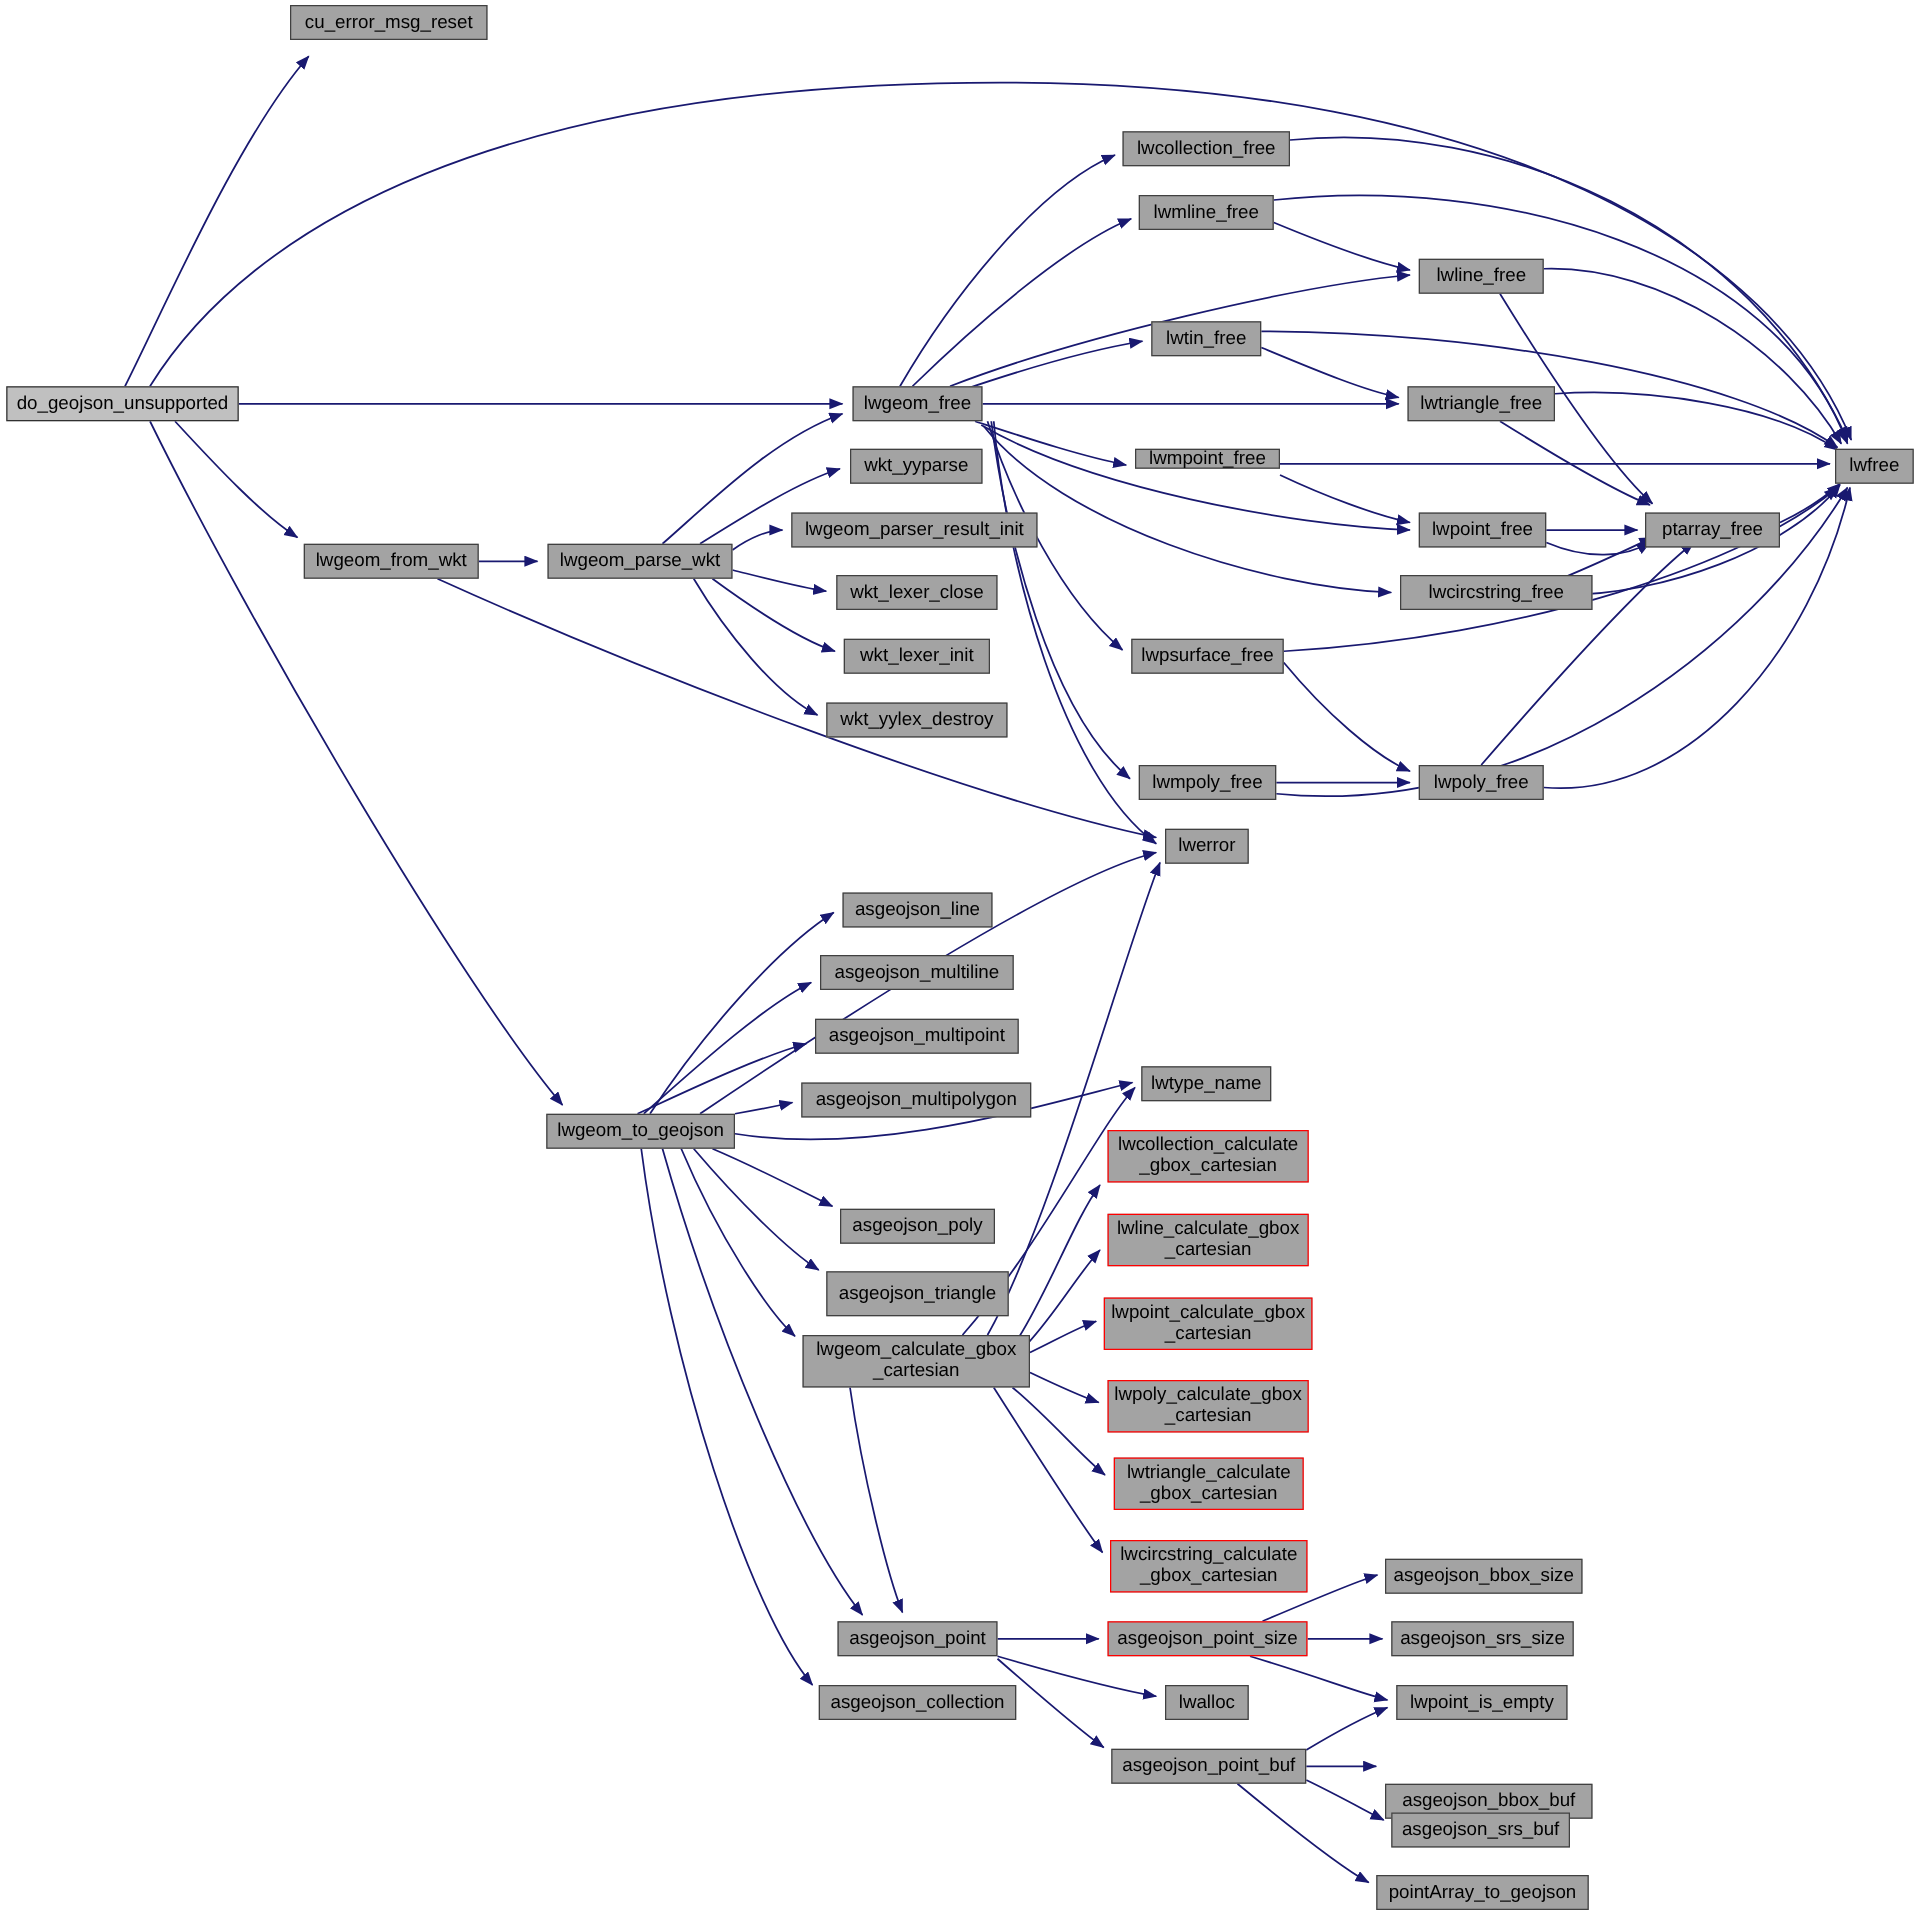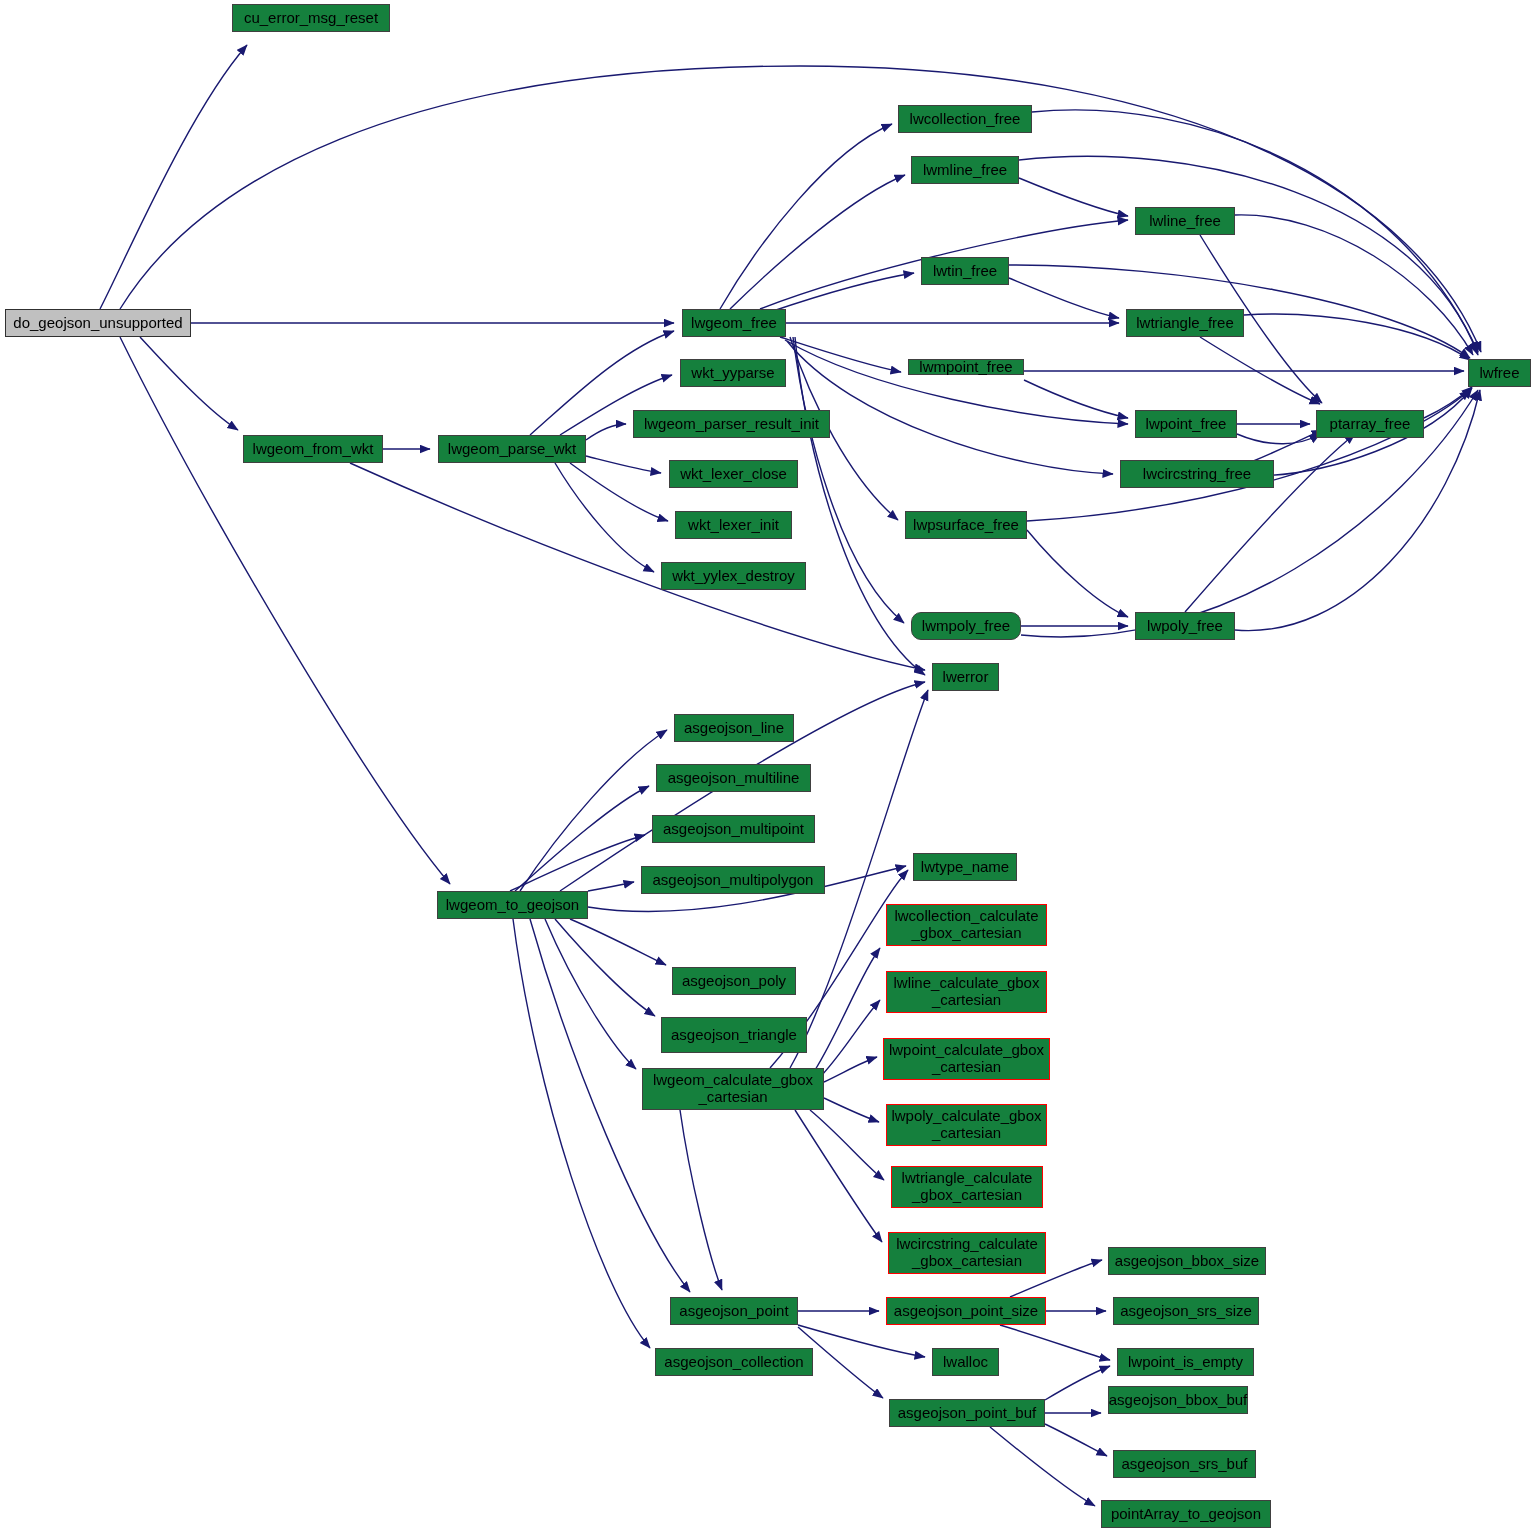--- a/index.html
+++ b/index.html
@@ -20,21 +20,21 @@
     left: 0;
     top: 0;
     width: 1536px;
     height: 1533px;
     pointer-events: none;
   }
   .node {
     position: absolute;
     box-sizing: border-box;
     border: 1px solid #404040;
-    background: #15803d;
+    background: #a3a3a3;
     color: #000000;
     font-size: 15px;
     line-height: 1.12;
     display: flex;
     align-items: center;
     justify-content: center;
     text-align: center;
     white-space: pre-line;
     padding: 0 4px;
     z-index: 2;
@@ -147,21 +147,21 @@
       <div class="node" style="left: 680px; top: 359px; width: 106px; height: 28px;">wkt_yyparse</div>
       <div class="node" style="left: 633px; top: 410px; width: 197px; height: 28px;">lwgeom_parser_result_init</div>
       <div class="node" style="left: 669px; top: 460px; width: 129px; height: 28px;">wkt_lexer_close</div>
       <div class="node" style="left: 675px; top: 511px; width: 117px; height: 28px;">wkt_lexer_init</div>
       <div class="node" style="left: 661px; top: 562px; width: 145px; height: 28px;">wkt_yylex_destroy</div>
       <div class="node" style="left: 898px; top: 105px; width: 134px; height: 28px;">lwcollection_free</div>
       <div class="node" style="left: 911px; top: 156px; width: 108px; height: 28px;">lwmline_free</div>
       <div class="node" style="left: 921px; top: 257px; width: 88px; height: 28px;">lwtin_free</div>
       <div class="node" style="left: 908px; top: 359px; width: 116px; height: 16px;">lwmpoint_free</div>
       <div class="node" style="left: 905px; top: 511px; width: 122px; height: 28px;">lwpsurface_free</div>
-      <div class="node" style="left: 911px; top: 612px; width: 110px; height: 28px; border-radius: 10px;">lwmpoly_free</div>
+      <div class="node" style="left: 911px; top: 612px; width: 110px; height: 28px;">lwmpoly_free</div>
       <div class="node" style="left: 932px; top: 663px; width: 67px; height: 28px;">lwerror</div>
       <div class="node" style="left: 913px; top: 853px; width: 104px; height: 28px; text-align: right;">lwtype_name</div>
       <div class="node" style="left: 1135px; top: 207px; width: 100px; height: 28px;">lwline_free</div>
       <div class="node" style="left: 1126px; top: 309px; width: 118px; height: 28px;">lwtriangle_free</div>
       <div class="node" style="left: 1135px; top: 410px; width: 102px; height: 28px;">lwpoint_free</div>
       <div class="node" style="left: 1120px; top: 460px; width: 154px; height: 28px;">lwcircstring_free</div>
       <div class="node" style="left: 1135px; top: 612px; width: 100px; height: 28px;">lwpoly_free</div>
       <div class="node" style="left: 1316px; top: 410px; width: 108px; height: 28px;">ptarray_free</div>
       <div class="node" style="left: 1468px; top: 359px; width: 63px; height: 28px;">lwfree</div>
       <div class="node" style="left: 674px; top: 714px; width: 120px; height: 28px;">asgeojson_line</div>
@@ -185,17 +185,17 @@
       <div class="node red" style="left: 888px; top: 1232px; width: 158px; height: 42px;">lwcircstring_calculate
 _gbox_cartesian</div>
       <div class="node" style="left: 670px; top: 1297px; width: 128px; height: 28px;">asgeojson_point</div>
       <div class="node" style="left: 655px; top: 1348px; width: 158px; height: 28px;">asgeojson_collection</div>
       <div class="node red" style="left: 886px; top: 1297px; width: 160px; height: 28px;">asgeojson_point_size</div>
       <div class="node" style="left: 932px; top: 1348px; width: 67px; height: 28px;">lwalloc</div>
       <div class="node" style="left: 889px; top: 1399px; width: 156px; height: 28px;">asgeojson_point_buf</div>
       <div class="node" style="left: 1108px; top: 1247px; width: 158px; height: 28px;">asgeojson_bbox_size</div>
       <div class="node" style="left: 1113px; top: 1297px; width: 146px; height: 28px;">asgeojson_srs_size</div>
       <div class="node" style="left: 1117px; top: 1348px; width: 137px; height: 28px;">lwpoint_is_empty</div>
-      <div class="node" style="left: 1108px; top: 1386px; width: 140px; height: 28px;">asgeojson_bbox_buf</div>
+      <div class="node" style="left: 1108px; top: 1427px; width: 166px; height: 28px;">asgeojson_bbox_buf</div>
       <div class="node" style="left: 1113px; top: 1450px; width: 143px; height: 28px;">asgeojson_srs_buf</div>
       <div class="node" style="left: 1101px; top: 1500px; width: 170px; height: 28px;">pointArray_to_geojson</div>
     </div>
 </div>
 
 </body></html>

